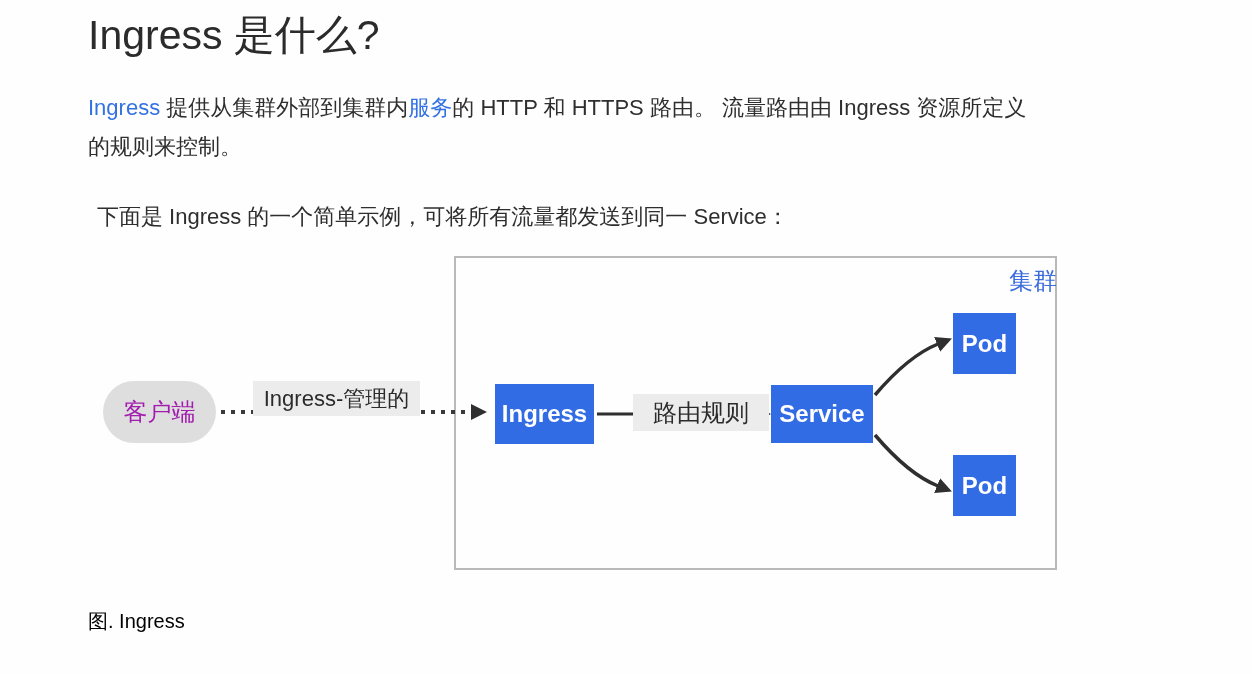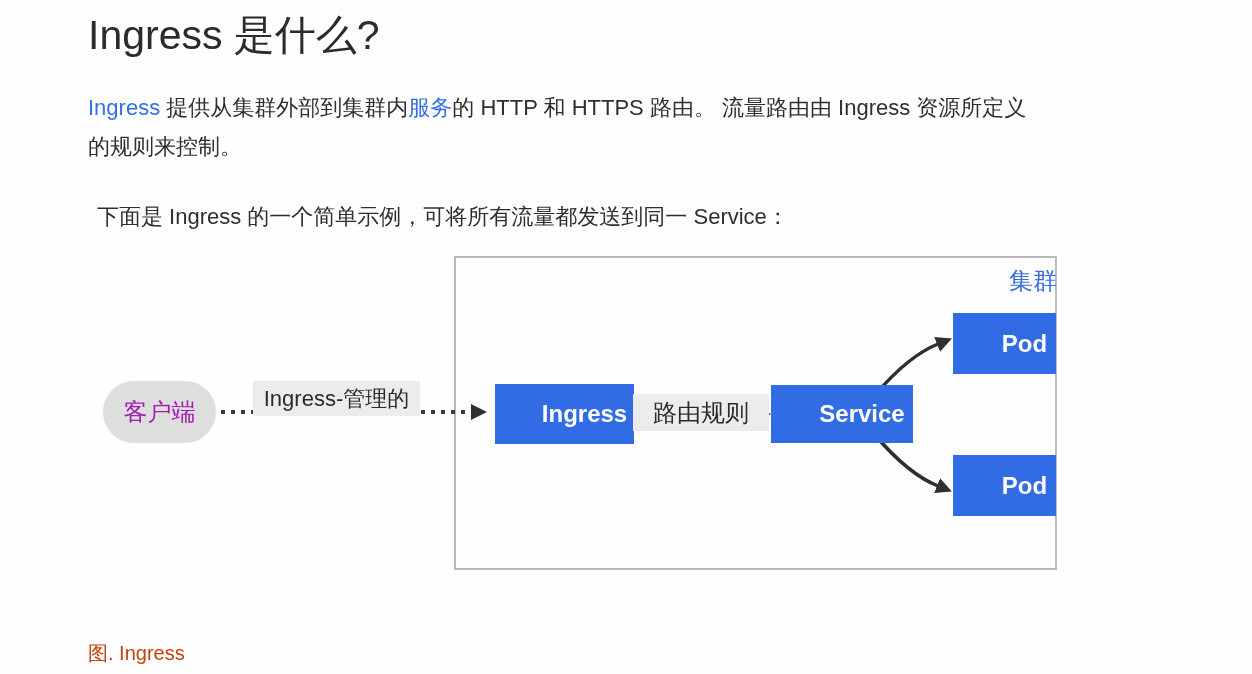--- a/index.html
+++ b/index.html
@@ -37,33 +37,33 @@
     font-size:24px;color:#a21caf;
   }
   .lb-label{
     position:absolute;left:253px;top:381px;width:167px;
     background:#ececec;text-align:center;
     font-size:22px;line-height:33px;color:#2b2b2b;z-index:2;padding:1px 0;
   }
   .node{
     position:absolute;background:#326ce5;color:#ffffff;z-index:2;
     display:flex;align-items:center;justify-content:center;
-    font-size:24px;font-weight:600;padding-left:40px;
+    font-size:24px;font-weight:600;
   }
   .ingress-node{left:495px;top:384px;width:99px;height:60px;}
   .service-node{left:771px;top:385px;width:102px;height:58px;}
   .pod-node-1{left:953px;top:313px;width:63px;height:61px;}
   .pod-node-2{left:953px;top:455px;width:63px;height:61px;}
   .route-label{
     position:absolute;left:633px;top:394px;width:136px;height:37px;line-height:37px;
     background:#ececec;text-align:center;font-size:24px;color:#2b2b2b;z-index:2;
   }
   .figure-caption{
-    position:absolute;left:88px;top:640px;margin:0;
-    font-size:20px;color:#c2410c;
+    position:absolute;left:88px;top:608px;margin:0;
+    font-size:20px;color:#000000;
   }
 </style>
 </head>
 <body>
 
 <div class="page">
 
   <h1 class="page-title">Ingress 是什么?</h1>
 
   <p class="intro-p"><a>Ingress</a><span> 提供从集群外部到集群内</span><a>服务</a><span>的 HTTP 和 HTTPS 路由。 流量路由由 Ingress 资源所定义的规则来控制。</span></p>

